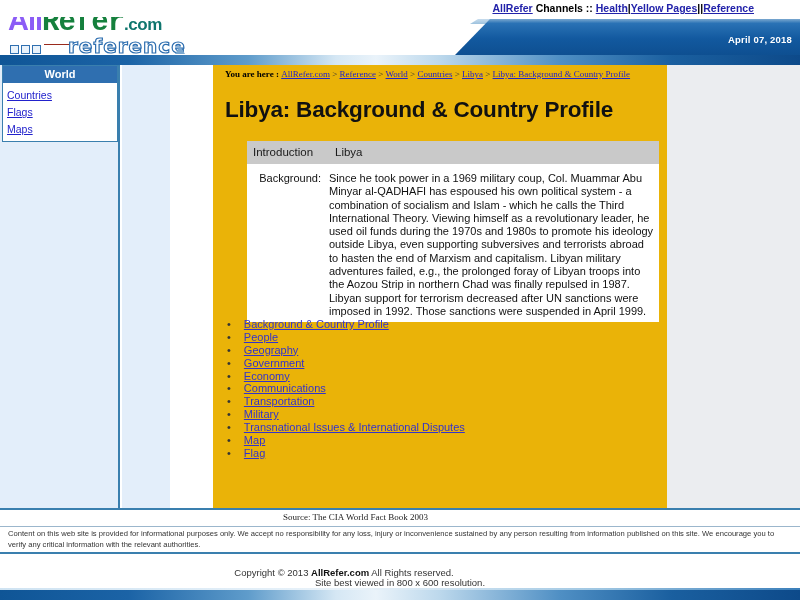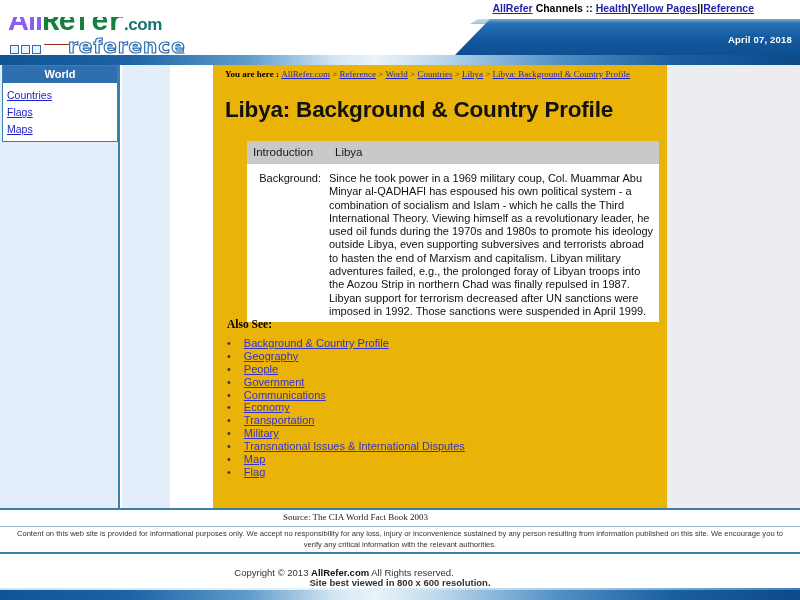--- a/index.html
+++ b/index.html
@@ -292,21 +292,21 @@
     color: #222222;
   }
   .footer-rule1 {
     position: absolute; top: 526px; left: 0;
     width: 800px; height: 1px; background: #9bb6cc;
   }
   .footer-disclaimer {
     position: absolute;
     top: 529px; left: 8px;
     width: 784px;
-    text-align: center;
+    text-align: left;
     font-size: 7.6px;
     color: #333333;
     line-height: 10.5px;
   }
   .footer-rule2 {
     position: absolute; top: 552px; left: 0;
     width: 800px; height: 2px;
     background: #3a7fae;
   }
   .footer-links {
@@ -324,21 +324,20 @@
     font-size: 9.5px;
     color: #333333;
   }
   .footer-copy b { color: #111; }
   .footer-res {
     position: absolute;
     top: 577px; left: 0; width: 800px;
     text-align: center;
     font-size: 9.5px;
     color: #333333;
-    font-weight: bold;
   }
   .footer-stripe {
     position: absolute;
     top: 590px; left: 0; width: 800px; height: 10px;
     background: linear-gradient(90deg,
         #0f5596 0%, #1b63a6 16%, #5f9ccb 31%,
         #d5e7f4 42%, #eaf3fa 47%, #bcd8ec 55%,
         #4f8fc4 70%, #1a5f9f 84%, #0d4a8a 100%);
   }
   .footer-stripe-hi {
@@ -427,28 +426,27 @@
         <td class="c2">Libya</td>
       </tr>
       <tr class="body-row">
         <td class="c1">Background:</td>
         <td class="c2">Since he took power in a 1969 military coup, Col. Muammar Abu Minyar al-QADHAFI has espoused his own political system - a combination of socialism and Islam - which he calls the Third International Theory. Viewing himself as a revolutionary leader, he used oil funds during the 1970s and 1980s to promote his ideology outside Libya, even supporting subversives and terrorists abroad to hasten the end of Marxism and capitalism. Libyan military adventures failed, e.g., the prolonged foray of Libyan troops into the Aozou Strip in northern Chad was finally repulsed in 1987. Libyan support for terrorism decreased after UN sanctions were imposed in 1992. Those sanctions were suspended in April 1999.</td>
       </tr>
     </tbody>
       </table>
 
     <div class="alsosee">
-      <div class="alsosee-title">Also See:</div>
       <ul>
         <li><span class="bullet">•</span><a href="#">Background &amp; Country Profile</a></li>
+        <li><span class="bullet">•</span><a href="#">People</a></li>
         <li><span class="bullet">•</span><a href="#">Geography</a></li>
-        <li><span class="bullet">•</span><a href="#">People</a></li>
         <li><span class="bullet">•</span><a href="#">Government</a></li>
+        <li><span class="bullet">•</span><a href="#">Economy</a></li>
         <li><span class="bullet">•</span><a href="#">Communications</a></li>
-        <li><span class="bullet">•</span><a href="#">Economy</a></li>
         <li><span class="bullet">•</span><a href="#">Transportation</a></li>
         <li><span class="bullet">•</span><a href="#">Military</a></li>
         <li><span class="bullet">•</span><a href="#">Transnational Issues &amp; International Disputes</a></li>
         <li><span class="bullet">•</span><a href="#">Map</a></li>
         <li><span class="bullet">•</span><a href="#">Flag</a></li>
       </ul>
     </div>
   </div>
 
   <div class="bottomrule"></div>

